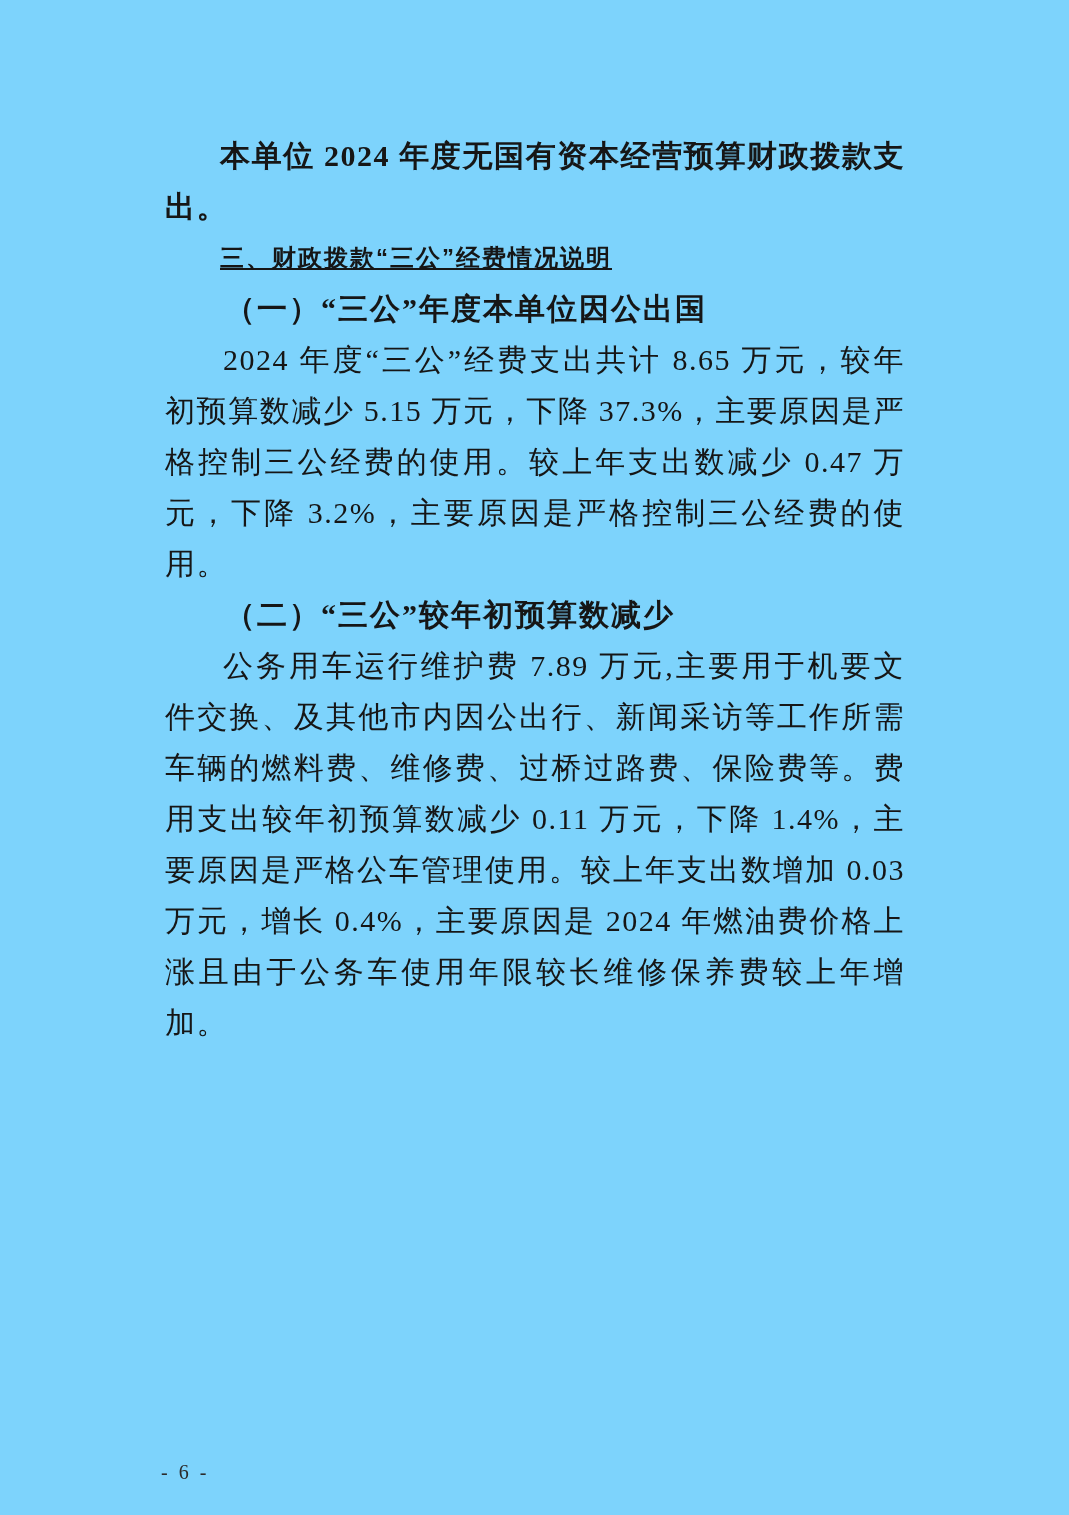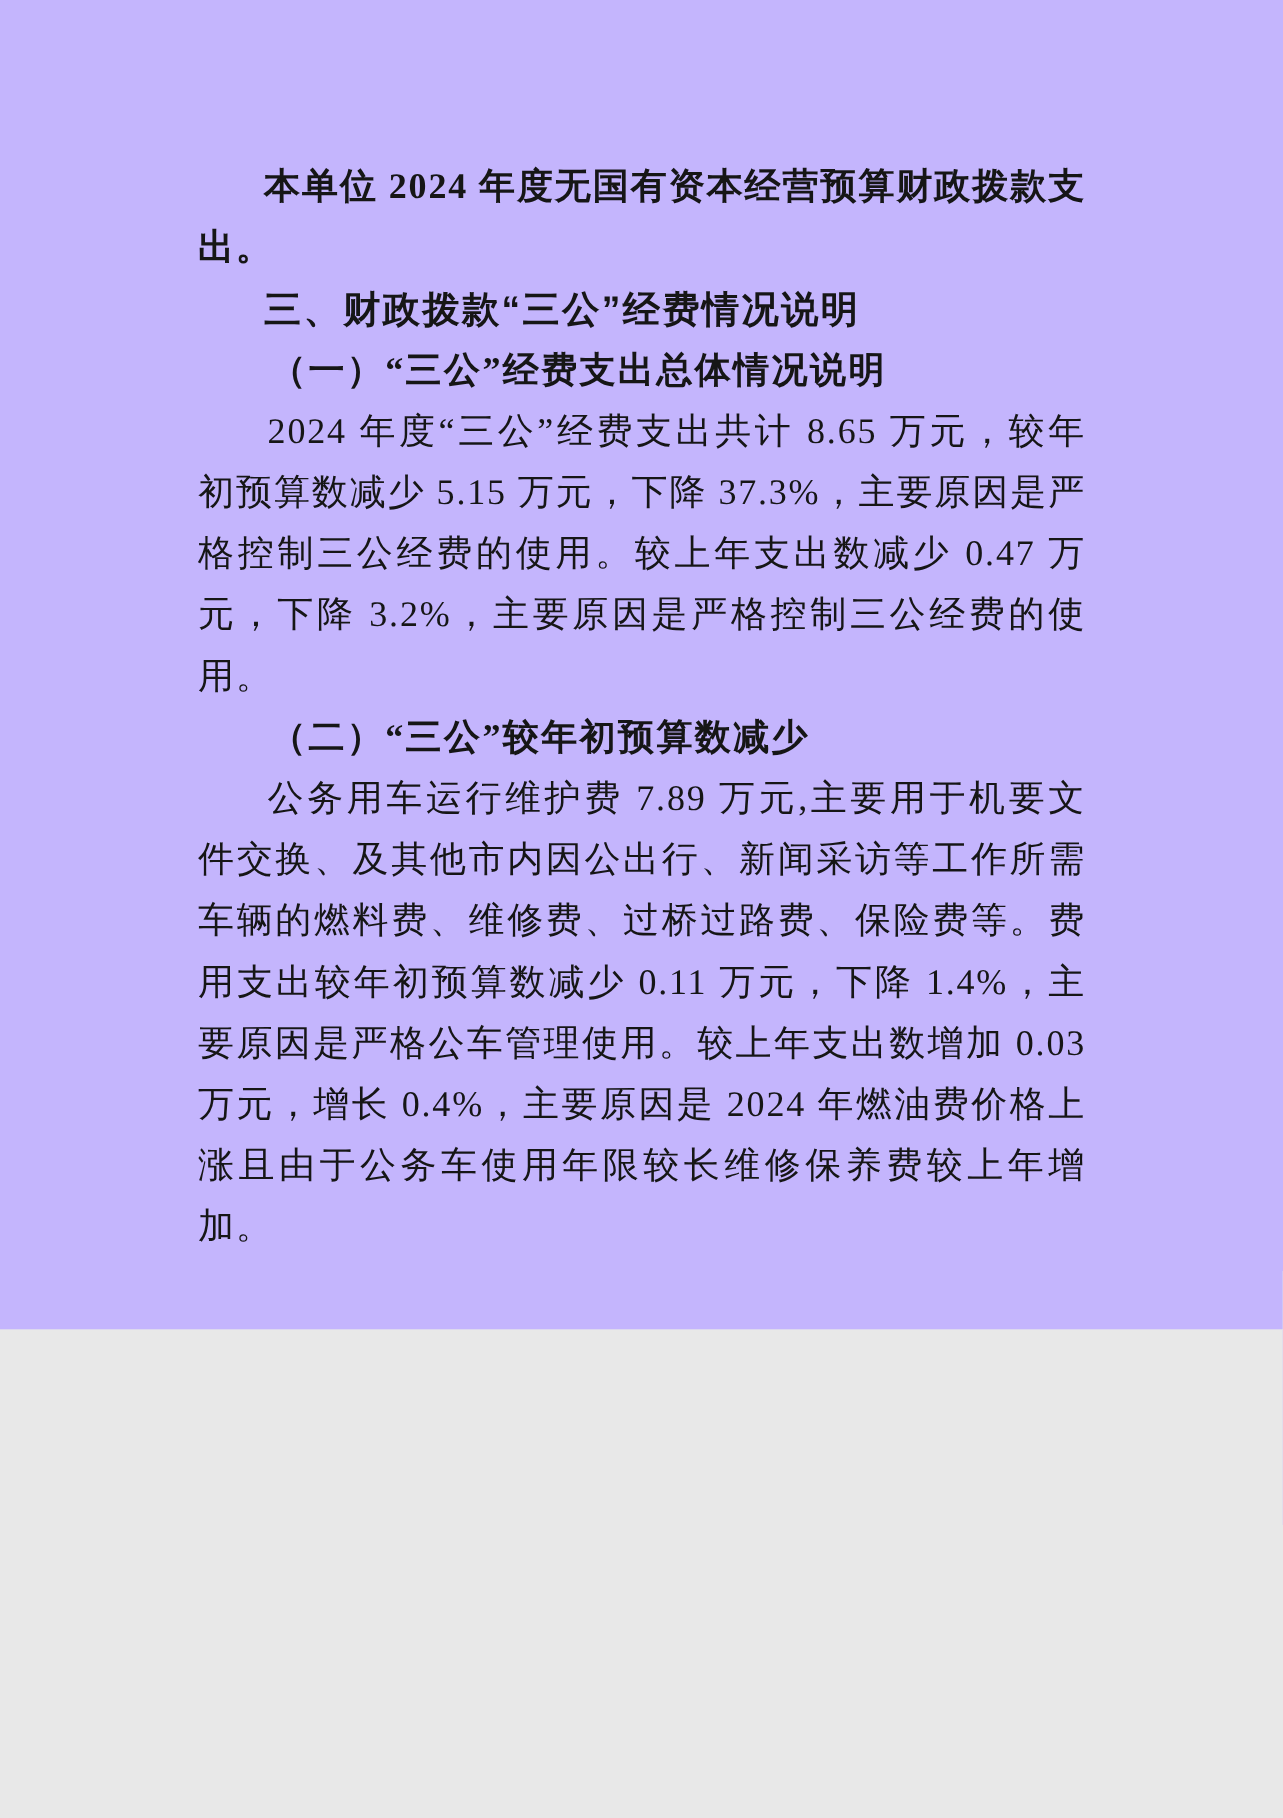--- a/index.html
+++ b/index.html
@@ -1,20 +1,20 @@
 <!DOCTYPE html>
 <html lang="zh"><head>
 <meta charset="utf-8">
 <style>
   html,body{margin:0;padding:0;background:#e8e8e8;}
   .page{
     position:relative;
-    width:1069px;height:1108px;
+    width:1069px;height:1515px;
     margin:0 auto;
-    background:#c4b5fd;
+    background:#7dd3fc;
     color:#161616;
     font-family:"Liberation Serif","DejaVu Serif",serif;
     overflow:hidden;
   }
   .content{
     position:absolute;
     left:165px;top:130px;
     width:740px;
   }
   .blk{
@@ -26,23 +26,24 @@
     letter-spacing:1.5px;
     font-weight:400;
   }
   .body-bold{
     font-weight:700;
     text-indent:55px;
   }
   .heading-1{
     font-family:"Liberation Sans","DejaVu Sans",sans-serif;
     font-weight:700;
-    font-size:31px;
+    font-size:24px;
     text-indent:55px;
     letter-spacing:2px;
+    text-decoration:underline;
   }
   .heading-2{
     font-weight:700;
     text-indent:60px;
     letter-spacing:2px;
   }
   .body{
     text-indent:58px;
   }
   .page-footer{
@@ -57,21 +58,21 @@
 <body>
 
 <div class="page">
 
   <main class="content">
 
     <p class="blk body-bold">本单位 2024 年度无国有资本经营预算财政拨款支出。</p>
 
     <h2 class="blk heading-1">三、财政拨款“三公”经费情况说明</h2>
 
-    <h3 class="blk heading-2">（一）“三公”经费支出总体情况说明</h3>
+    <h3 class="blk heading-2">（一）“三公”年度本单位因公出国</h3>
 
     <p class="blk body">2024 年度“三公”经费支出共计 8.65 万元，较年初预算数减少 5.15 万元，下降 37.3%，主要原因是严格控制三公经费的使用。较上年支出数减少 0.47 万元，下降 3.2%，主要原因是严格控制三公经费的使用。</p>
 
     <h3 class="blk heading-2">（二）“三公”较年初预算数减少</h3>
 
 
 
     <p class="blk body">公务用车运行维护费 7.89 万元,主要用于机要文件交换、及其他市内因公出行、新闻采访等工作所需车辆的燃料费、维修费、过桥过路费、保险费等。费用支出较年初预算数减少 0.11 万元，下降 1.4%，主要原因是严格公车管理使用。较上年支出数增加 0.03 万元，增长 0.4%，主要原因是 2024 年燃油费价格上涨且由于公务车使用年限较长维修保养费较上年增加。</p>
 
   </main>

